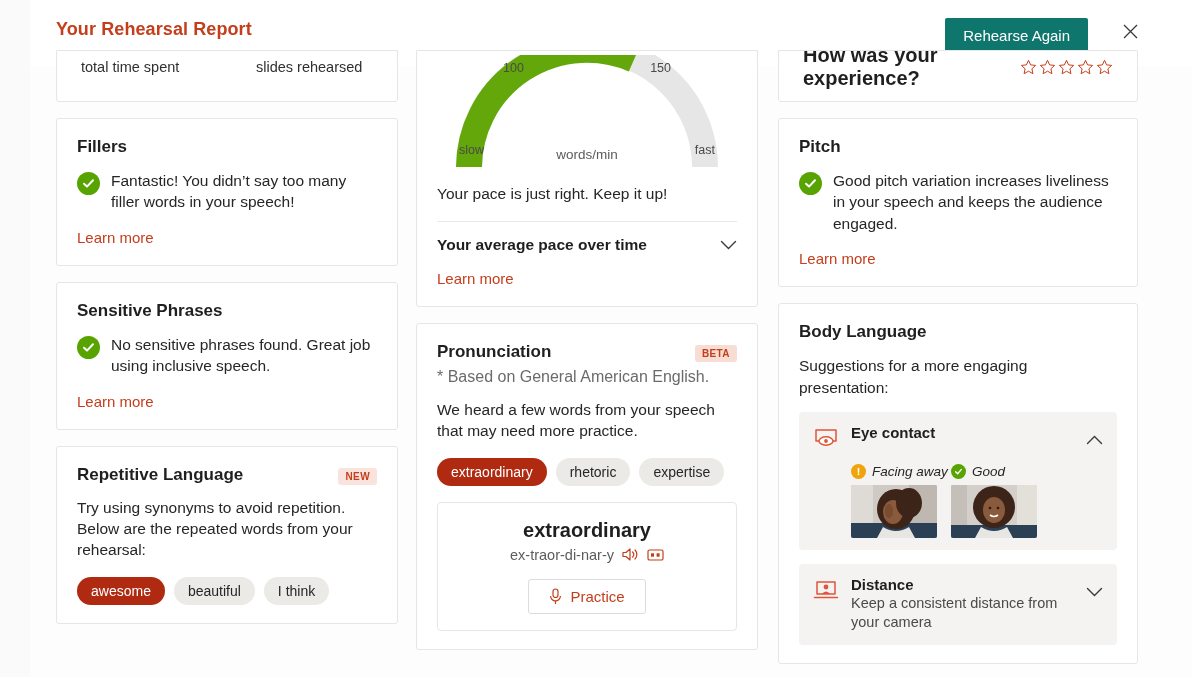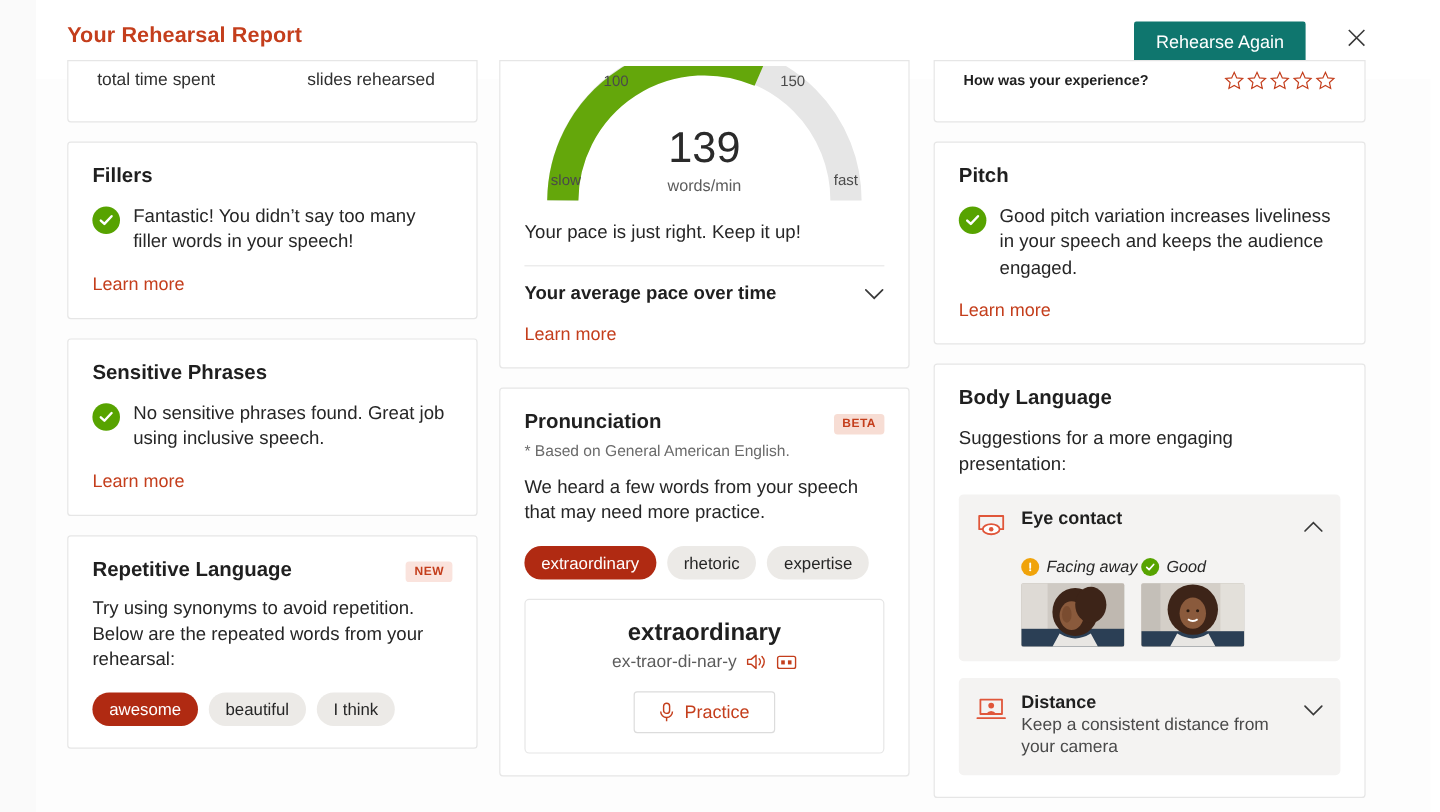--- a/index.html
+++ b/index.html
@@ -108,40 +108,40 @@
   .tick-fast { right:22px; top:88px; }
 
   .pace-msg { font-size:15.5px; color:#262626; margin-top:10px; }
   .divider { height:1px; background:#e8e8e8; margin:18px 0 14px; }
   .collapse-row {
     display:flex; align-items:center; justify-content:space-between;
     cursor:pointer;
   }
   .collapse-title { font-size:15.5px; font-weight:600; color:#1f1f1f; }
 
-  .sub-note { font-size:13px; color:#6b6b6b; margin-top:-6px; margin-bottom:13px; }
+  .sub-note { font-size:16px; color:#6b6b6b; margin-top:-6px; margin-bottom:13px; }
 
   
   .word-panel {
     margin-top:16px; border:1px solid #e6e6e6; border-radius:4px;
     padding:16px 14px 16px; text-align:center; background:#fff;
   }
   .word-main { font-size:20px; font-weight:600; color:#1f1f1f; }
   .syll-row { display:flex; align-items:center; justify-content:center; gap:8px; margin-top:5px; }
   .syllables { font-size:14.5px; color:#5c5c5c; }
   .practice-btn {
     margin-top:16px; display:inline-flex; align-items:center; gap:8px;
     border:1px solid #dcdcdc; border-radius:3px; background:#fff;
     padding:8px 20px; color:#c43e1c; font-size:15px; cursor:pointer;
     font-family:"Liberation Sans", sans-serif;
   }
 
   
   .exp-row { display:flex; align-items:center; justify-content:space-between; }
-  .exp-label { font-size:12px; font-weight:600; color:#1f1f1f; }
+  .exp-label { font-size:20px; font-weight:600; color:#1f1f1f; }
   .stars { display:flex; gap:2px; }
 
   
   .bl-item {
     background:#f4f3f2; border-radius:4px; padding:12px 14px; margin-top:14px;
     cursor:pointer;
   }
   .bl-head { display:flex; align-items:flex-start; gap:12px; }
   .bl-icon { flex:0 0 auto; width:26px; margin-top:4px; color:#e0563a; }
   .bl-texts { flex:1 1 auto; }
@@ -234,21 +234,20 @@
       <div class="card clipped-top" style="height:auto; padding:0 20px 18px; display:block; border-radius:0 0 3px 3px;">
         <div class="gauge-wrap">
           <svg class="gauge-svg" width="280" height="118" viewBox="0 0 280 118">
             <path d="M22 112 A118 118 0 0 1 258 112" fill="none" stroke="#e6e6e6" stroke-width="26"></path>
             <path d="M22 112 A118 118 0 0 1 187 4.6" fill="none" stroke="#64a70b" stroke-width="26"></path>
           </svg>
           <div class="gauge-tick tick-100">100</div>
           <div class="gauge-tick tick-150">150</div>
           <div class="gauge-tick tick-slow">slow</div>
           <div class="gauge-tick tick-fast">fast</div>
-          <div class="gauge-value">139</div>
           <div class="gauge-unit">words/min</div>
         </div>
         <div class="pace-msg">Your pace is just right. Keep it up!</div>
         <div class="divider"></div>
         <div class="collapse-row">
           <span class="collapse-title">Your average pace over time</span>
           <svg width="17" height="11" viewBox="0 0 17 11">
             <path d="M1.5 1.5 L8.5 8.5 L15.5 1.5" stroke="#3a3a3a" stroke-width="1.4" fill="none" stroke-linecap="round"></path>
           </svg>
         </div>

